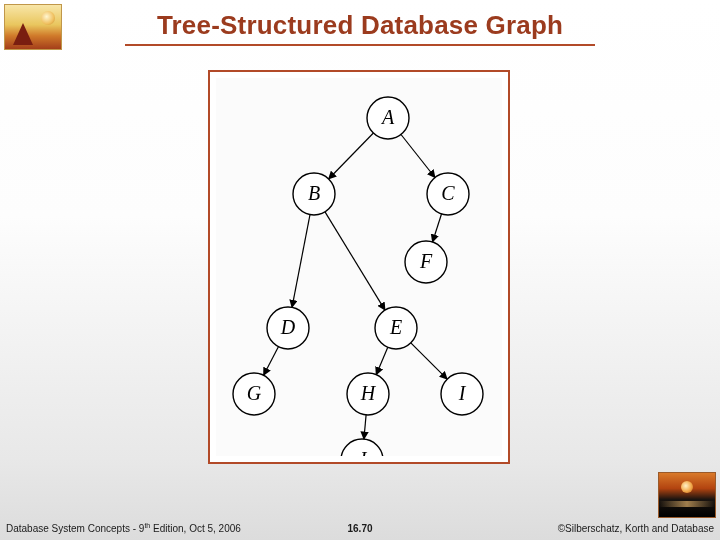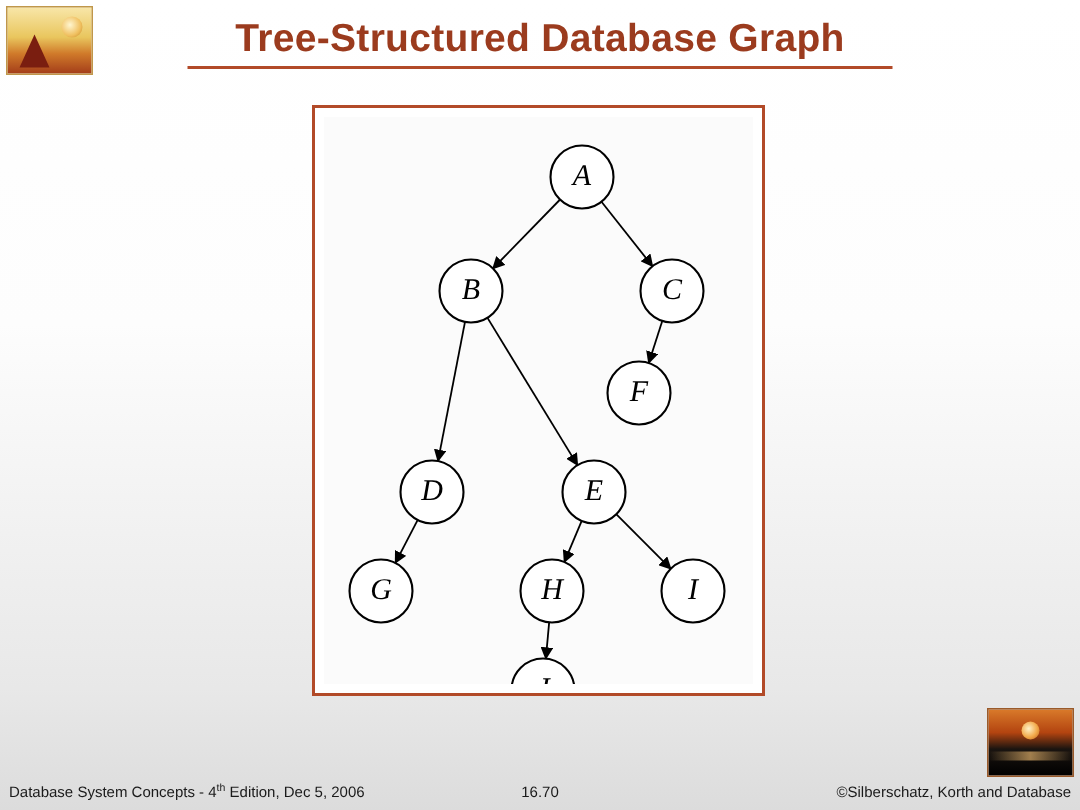--- a/index.html
+++ b/index.html
@@ -88,20 +88,21 @@
     font-size: 10px;
     color: #1a1a1a;
   }
   .footer-left {
     position: absolute; left: 6px; bottom: 0;
   }
   .footer-left sup { font-size: 7px; vertical-align: super; }
   .footer-center {
     position: absolute; left: 0; right: 0; bottom: 0;
     text-align: center;
+    font-weight: bold;
   }
   .footer-right {
     position: absolute; right: 6px; bottom: 0;
   }
   .logo-right {
     position: absolute;
     right: 4px; bottom: 22px;
     width: 58px; height: 46px;
     background: linear-gradient(180deg, #d97a2a 0%, #b34410 35%, #1a1410 60%, #000 100%);
     border: 1px solid #9a5a2a;
@@ -175,17 +176,17 @@
           <text x="146" y="383" class="node-label">J</text>
         </g>
     </svg>
   </div>
 </div>
 
 <div class="logo-right"></div>
 
 <div class="footer">
   <div class="footer-left">
-    <span>Database System Concepts - 4</span><sup>th</sup><span> Edition, Dec 5, 2006</span>
+    <span>Database System Concepts - 9</span><sup>th</sup><span> Edition, Oct 5, 2006</span>
   </div>
   <div class="footer-center">16.70</div>
   <div class="footer-right">©Silberschatz, Korth and Database</div>
 </div>
 
 </body></html>

